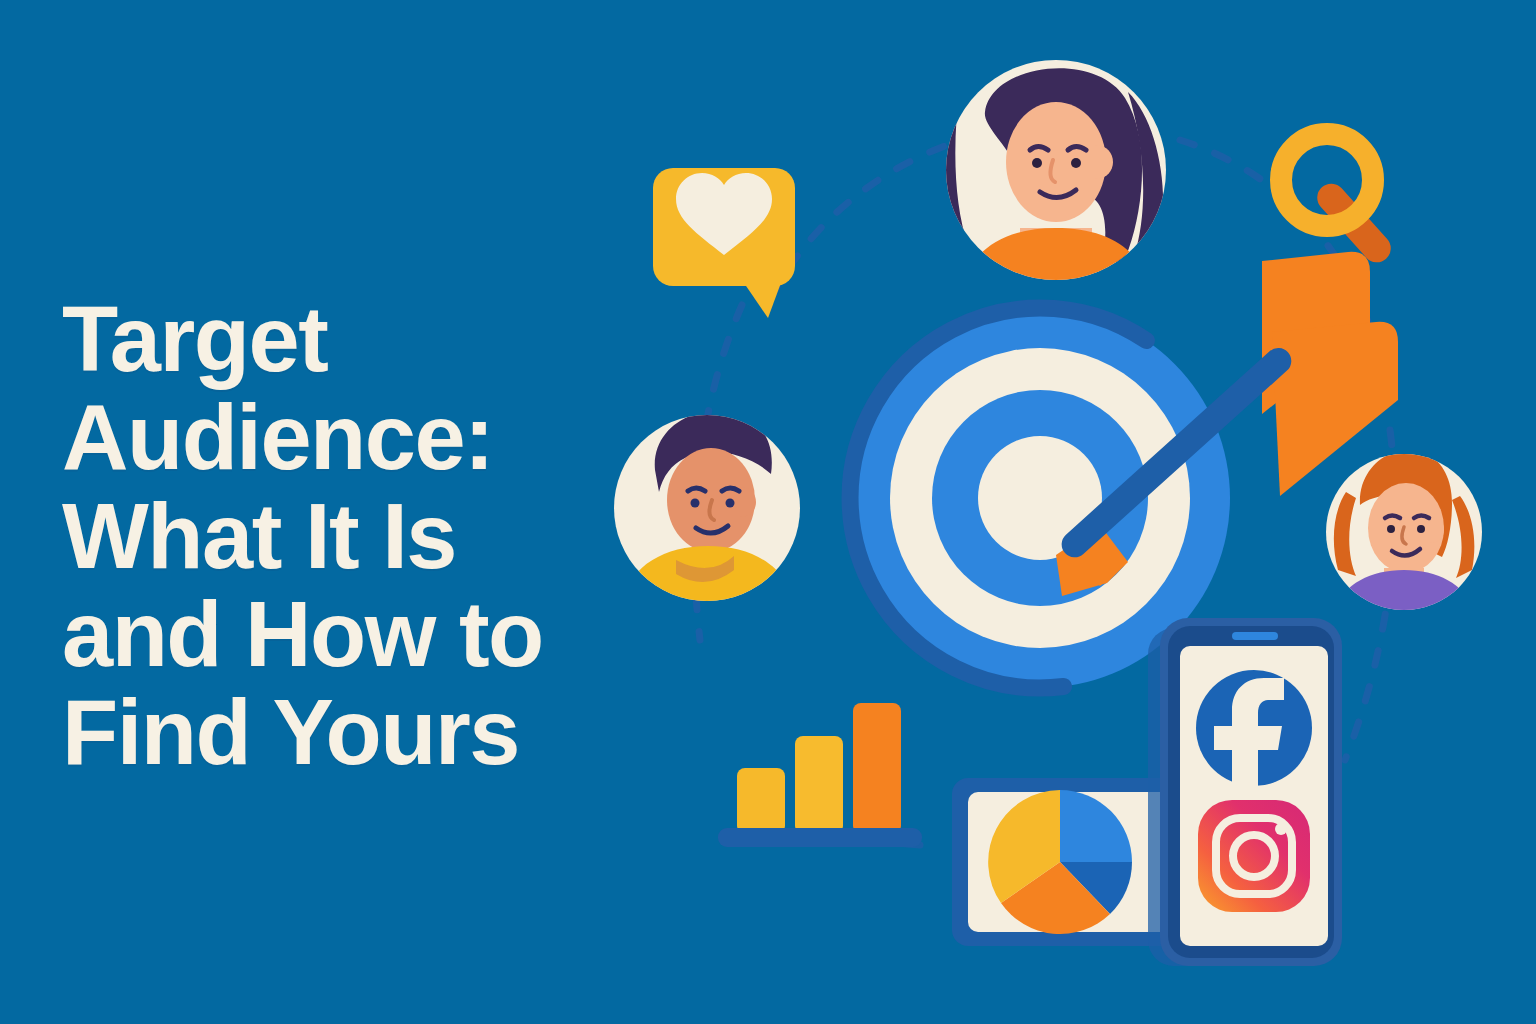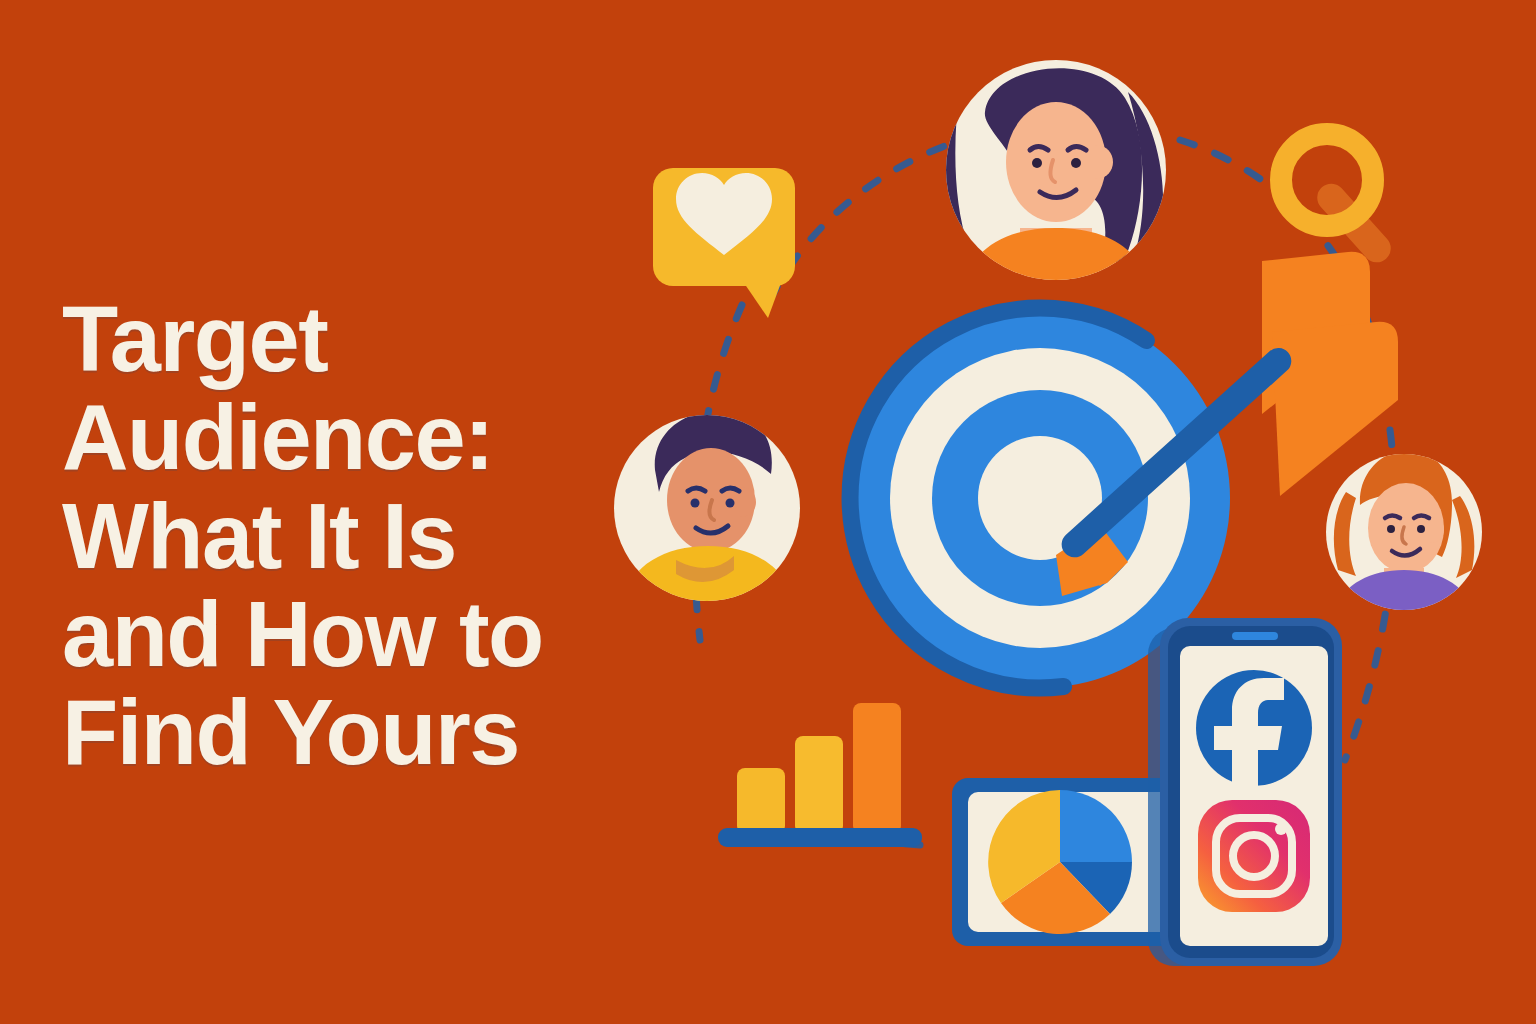--- a/index.html
+++ b/index.html
@@ -1,21 +1,21 @@
 <!DOCTYPE html>
 <html><head>
 <meta charset="utf-8">
 <style>
   html,body{margin:0;padding:0;}
   body{
     width:1536px;height:1024px;overflow:hidden;
     font-family:"Liberation Sans","DejaVu Sans",sans-serif;
     background:#2585D8;
   }
-  #stage{position:relative;width:1536px;height:1024px;background:#c2410c;overflow:hidden;}
+  #stage{position:relative;width:1536px;height:1024px;background:#0369a1;overflow:hidden;}
 
   
   #headline{
     position:absolute;left:62px;top:228px;width:620px;
     color:#F7F1E4;
     font-size:92px;
     font-weight:700;
     line-height:1.07;
     letter-spacing:-1.5px;
     white-space:pre-line;

